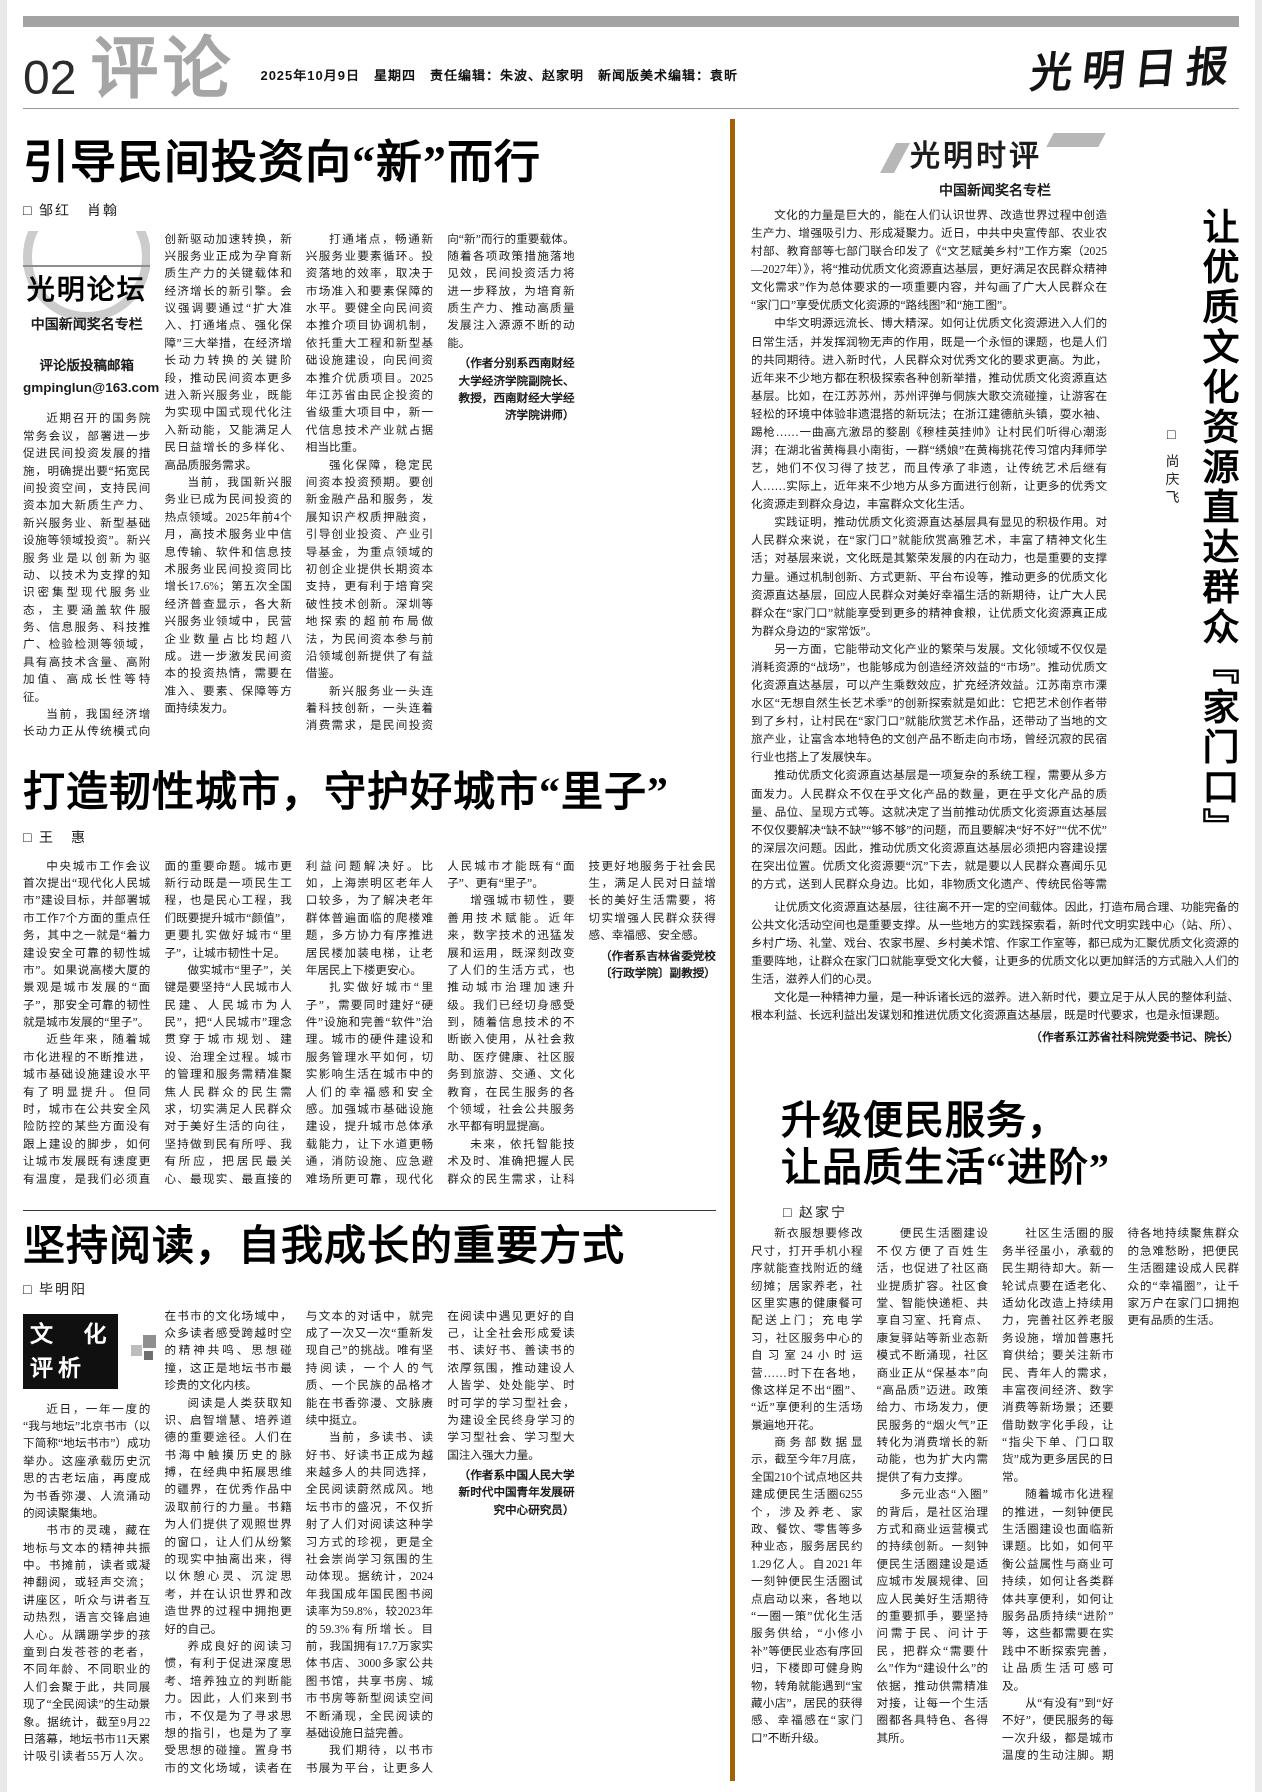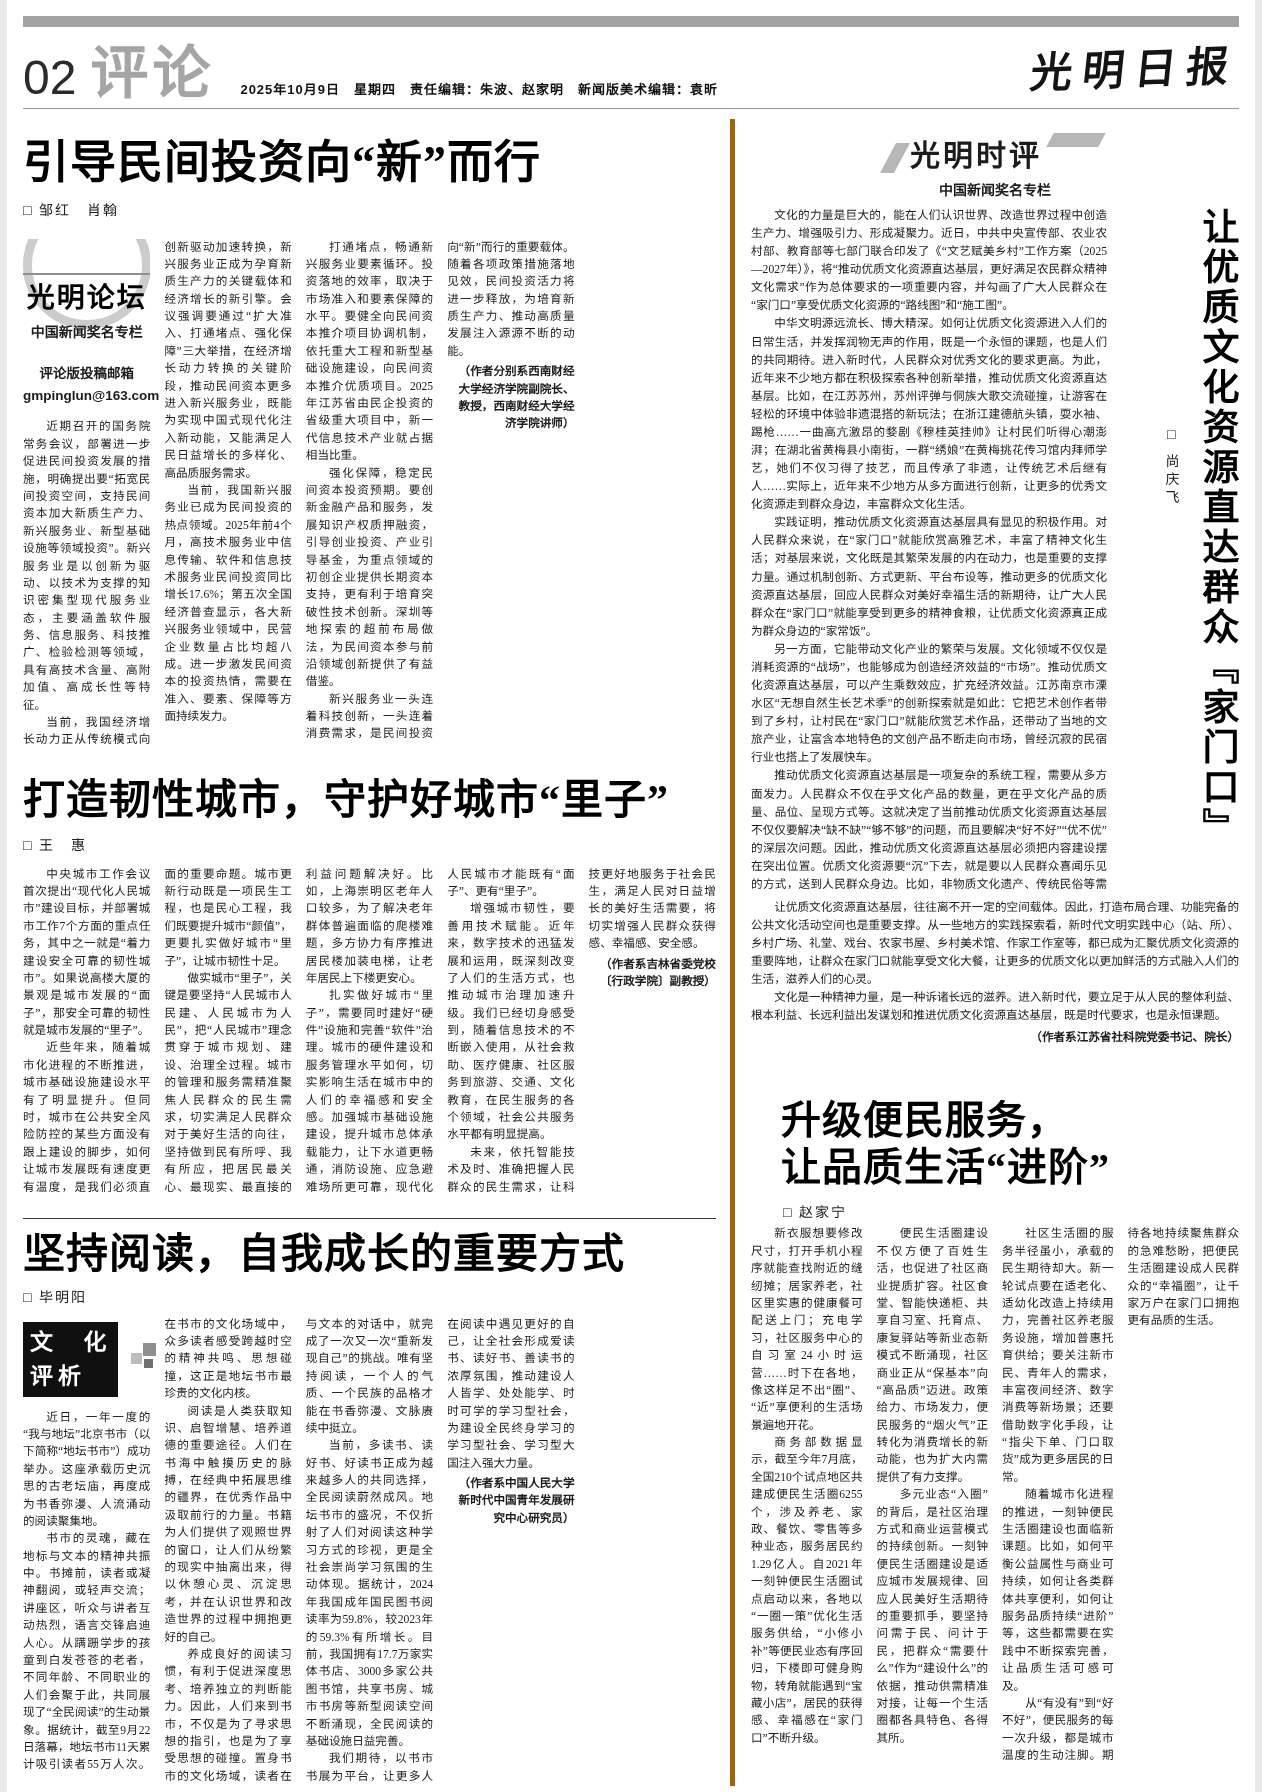--- a/index.html
+++ b/index.html
@@ -6,38 +6,38 @@
   html,body { background:#e9e9e9; }
   #page {
     width:1248px; height:1792px; margin:0 auto; background:#ffffff;
     padding:0 16px; overflow:hidden; position:relative;
     font-family:"Liberation Serif","DejaVu Serif",serif; color:#1c1c1c;
   }
   
   .topbar { margin-top:16px; height:11px; background:#a3a3a3; }
   .hdr { height:82px; border-bottom:1px solid #9a9a9a; display:flex; align-items:flex-end; padding-bottom:6px; }
   .pagenum { font-family:"Liberation Sans","DejaVu Sans",sans-serif; font-size:48px; font-weight:400; color:#2b2b2b; line-height:1; }
-  .secname { font-family:"Liberation Sans","DejaVu Sans",sans-serif; font-size:58px; font-weight:bold; color:#a5a5a5; letter-spacing:4px; line-height:1; margin-left:14px; }
-  .dateline { font-family:"Liberation Sans","DejaVu Sans",sans-serif; font-size:13px; font-weight:bold; color:#111; margin-left:26px; margin-bottom:4px; letter-spacing:1px; }
+  .secname { font-family:"Liberation Sans","DejaVu Sans",sans-serif; font-size:68px; font-weight:bold; color:#a5a5a5; letter-spacing:4px; line-height:1; margin-left:14px; }
+  .dateline { font-family:"Liberation Sans","DejaVu Sans",sans-serif; font-size:13px; font-weight:bold; color:#111; margin-left:26px; margin-bottom:18px; letter-spacing:1px; }
   .masthead { margin-left:auto; font-size:42px; font-weight:bold; color:#141414; letter-spacing:10px; transform:rotate(-2deg) skewX(-8deg); margin-bottom:6px; }
   
   .main { display:flex; margin-top:10px; }
   .lgroup { width:712px; padding-right:14px; border-right:5px solid #a16207; }
   .rgroup { flex:1; padding-left:16px; }
   
   .headline { font-weight:bold; color:#000; line-height:1.12; letter-spacing:1px; }
   .byline { font-size:14px; color:#222; letter-spacing:2px; }
   .cols5 { column-count:5; column-gap:14px; column-fill:auto; font-size:11.6px; line-height:1.5; text-align:justify; overflow:hidden; }
   .cols4 { column-count:4; column-gap:14px; column-fill:auto; font-size:11.6px; line-height:1.5; text-align:justify; overflow:hidden; }
   .cols5 p, .cols4 p, .flow p { text-indent:2em; }
   .attr { text-align:right; font-weight:bold; font-family:"Liberation Sans","DejaVu Sans",sans-serif; text-indent:0 !important; margin-top:2px; }
   .sep { border:none; border-top:1.5px solid #3a3a3a; margin:14px 0 12px; }
   
   .a1-title { font-size:46px; margin-top:18px; }
-  .a1-byline { margin:10px 0 20px; }
+  .a1-byline { margin:10px 0 12px; }
   .a1-body { height:516px; }
   
   .forum-badge { position:relative; height:118px; overflow:hidden; text-align:center; margin-bottom:6px; }
   .forum-ring { position:absolute; left:50%; top:-38px; transform:translateX(-50%); width:128px; height:128px; border-radius:50%; border:9px solid #cccccc; }
   .forum-line { position:absolute; left:0; right:0; top:34px; border-top:2px solid #8f8f8f; }
   .forum-title { position:relative; font-size:28px; font-weight:bold; color:#000; margin-top:38px; letter-spacing:2px; font-family:"Liberation Sans","DejaVu Sans",sans-serif; }
   .forum-sub { position:relative; font-size:14px; font-weight:bold; margin-top:3px; font-family:"Liberation Sans","DejaVu Sans",sans-serif; }
   .mailbox { text-align:center; font-weight:bold; font-size:13.5px; line-height:1.7; margin-bottom:10px; font-family:"Liberation Sans","DejaVu Sans",sans-serif; }
   
   .a2-title { font-size:42px; margin-top:22px; }

